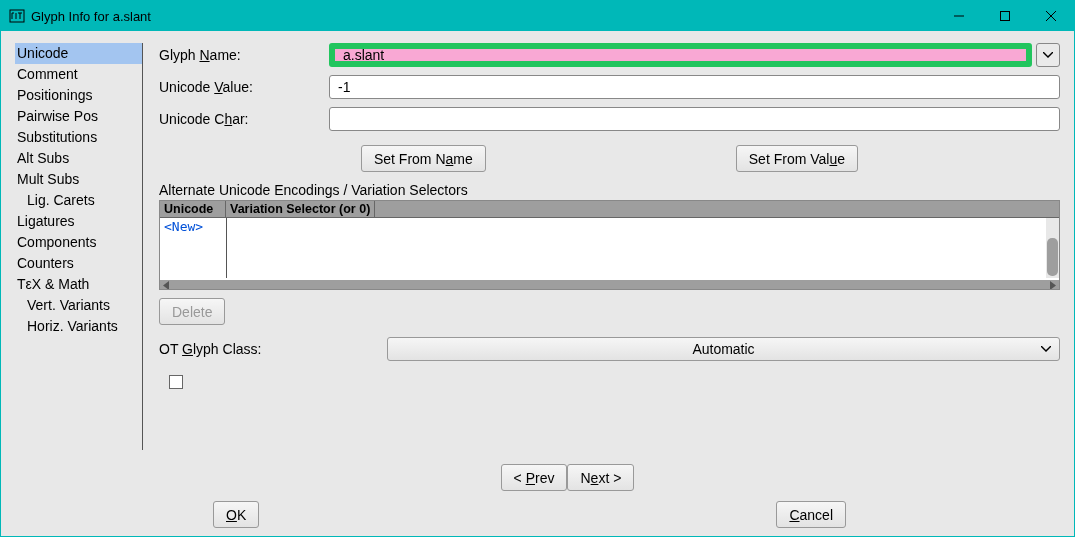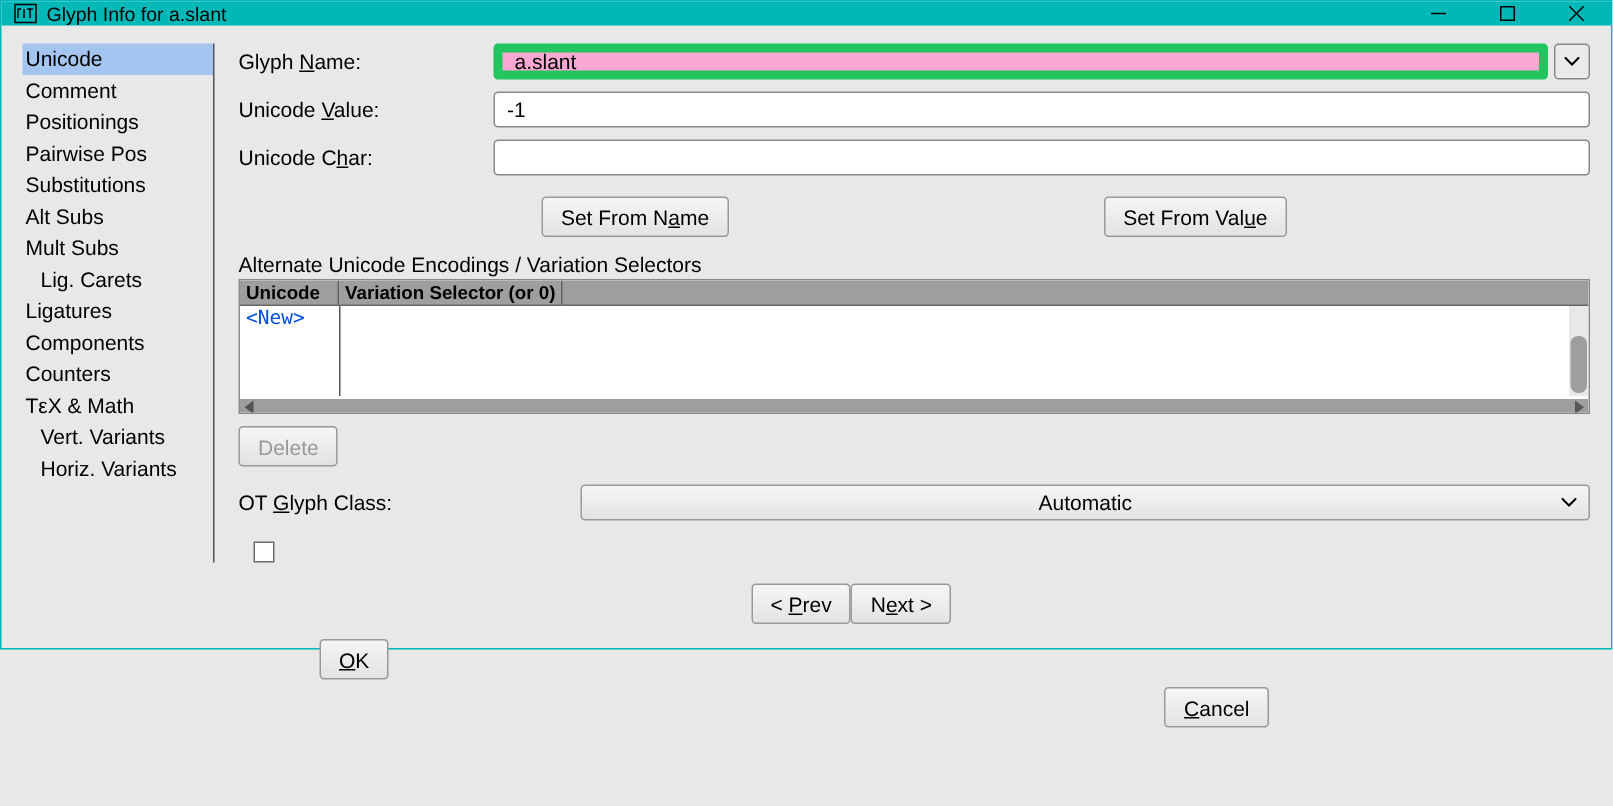--- a/index.html
+++ b/index.html
@@ -1,17 +1,17 @@
 <!DOCTYPE html>
 <html><head>
 <meta charset="utf-8">
 <style>
   * { box-sizing: border-box; margin: 0; padding: 0; font-family: "Segoe UI", Tahoma, Arial, sans-serif; }
   body { background: #e8e8e8; width: 1075px; height: 537px; overflow: hidden; }
-  .window { width: 1075px; height: 433px; border: 1px solid #00b8b8; display: flex; flex-direction: column; background: #e8e8e8; }
+  .window { width: 1075px; height: 537px; border: 1px solid #00b8b8; display: flex; flex-direction: column; background: #e8e8e8; }
   .titlebar { height: 30px; background: #00b8b8; display: flex; align-items: center; padding-left: 8px; color: #000; font-size: 13px; }
   .titlebar-icon { width: 16px; height: 16px; margin-right: 6px; display:inline-block; }
   .titlebar-text { flex: 1; }
   .titlebar-controls { display: flex; height: 100%; }
   .tb-btn { width: 46px; height: 100%; display:flex; align-items:center; justify-content:center; cursor:pointer; }
   .client { flex:1; display:flex; flex-direction: column; padding: 12px 14px 8px 14px; position: relative; }
   .upper { flex:1; display:flex; }
   .sidebar { width: 128px; border-right: 1px solid #555; padding-top: 0; }
   .side-item { font-size: 14px; color:#000; padding: 1px 2px; line-height: 19px; cursor:pointer; user-select:none; }
   .side-item.selected { background:#a3c5f0; }
@@ -43,21 +43,21 @@
   .del-row { display:flex; margin:8px 0 12px 0; }
   .sel-row { display:flex; align-items:center; margin-bottom:12px;gap:48px; }
   .select { flex:1; height:24px; border:1px solid #999; border-radius:3px; background:linear-gradient(#f6f6f6,#e3e3e3); position:relative; font-size:14px; display:flex; align-items:center; justify-content:center; cursor:pointer; }
   .select-caret { position:absolute; right:8px; }
   .chk-row { display:flex; align-items:center; gap:10px; font-size:14px; margin-top:2px; padding-left:10px;}
   .chk { width:14px; height:14px; border:1px solid #666; background:#fff; }
   .nav-row { display:flex; justify-content:center; padding:14px 60px 4px 120px; }
   .foot-row { display:flex; justify-content:space-between; padding:4px 14px 0 14px; margin-top:2px; }
   .ok-wrap, .cancel-wrap { }
   .ok-wrap { margin-left:184px; }
-  .cancel-wrap { margin-right:200px;margin-top:32px; }
+  .cancel-wrap { margin-right:200px; }
   svg { display:block; }
 </style>
 </head>
 <body>
 
 <div class="window">
   <div class="titlebar">
     <span class="titlebar-icon">
       <svg viewBox="0 0 16 16" width="16" height="16">
         <rect x="1" y="2" width="14" height="12" fill="none" stroke="#000" stroke-width="1"></rect>

